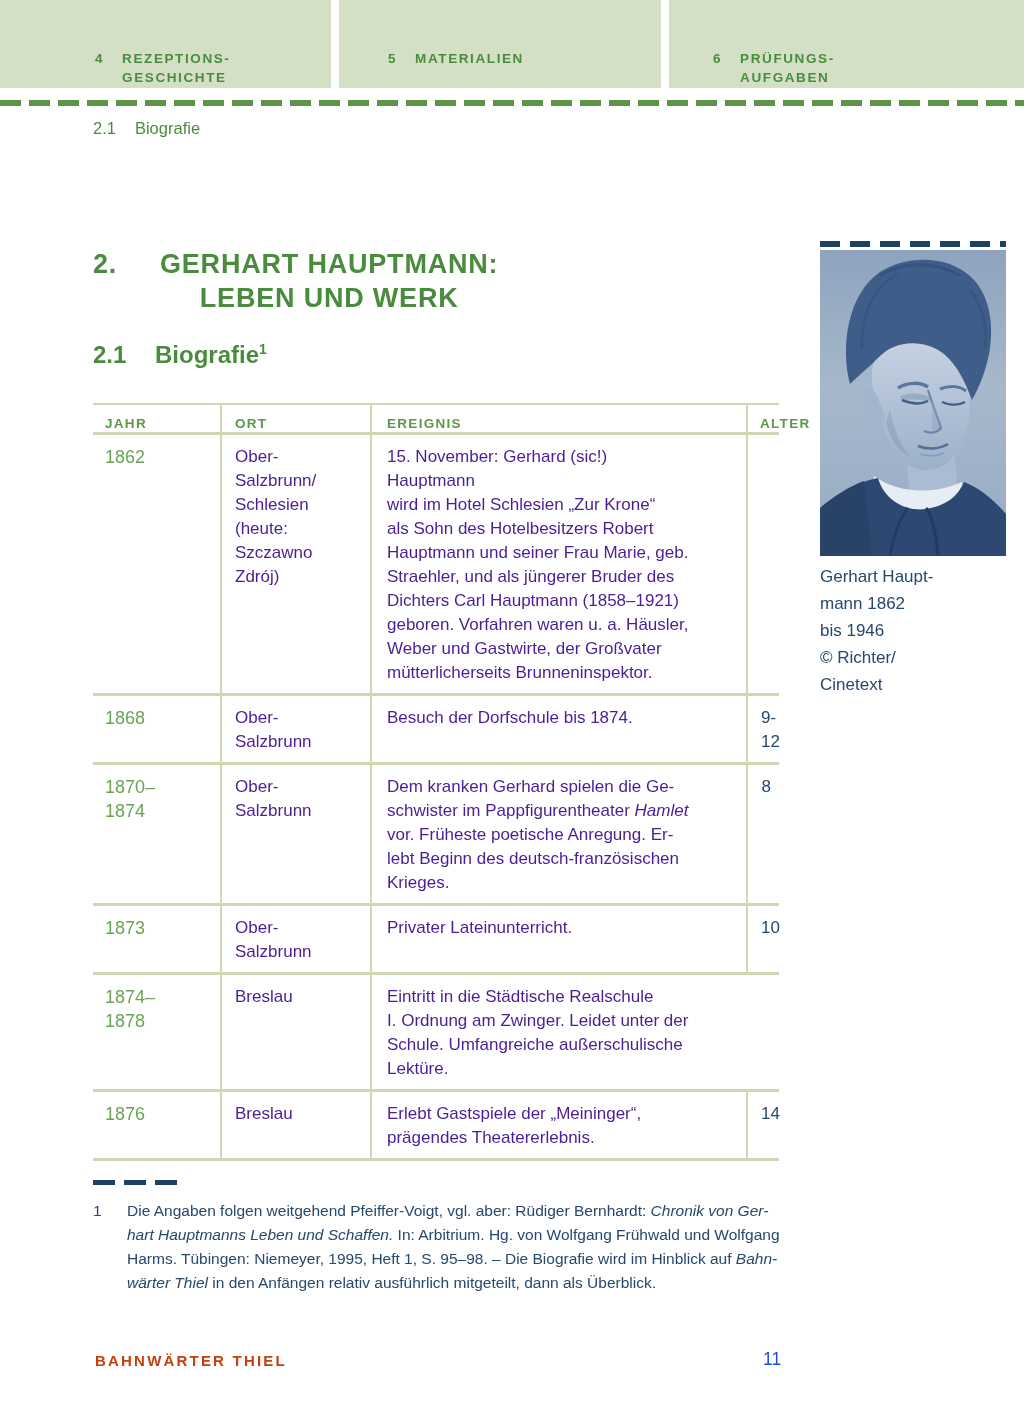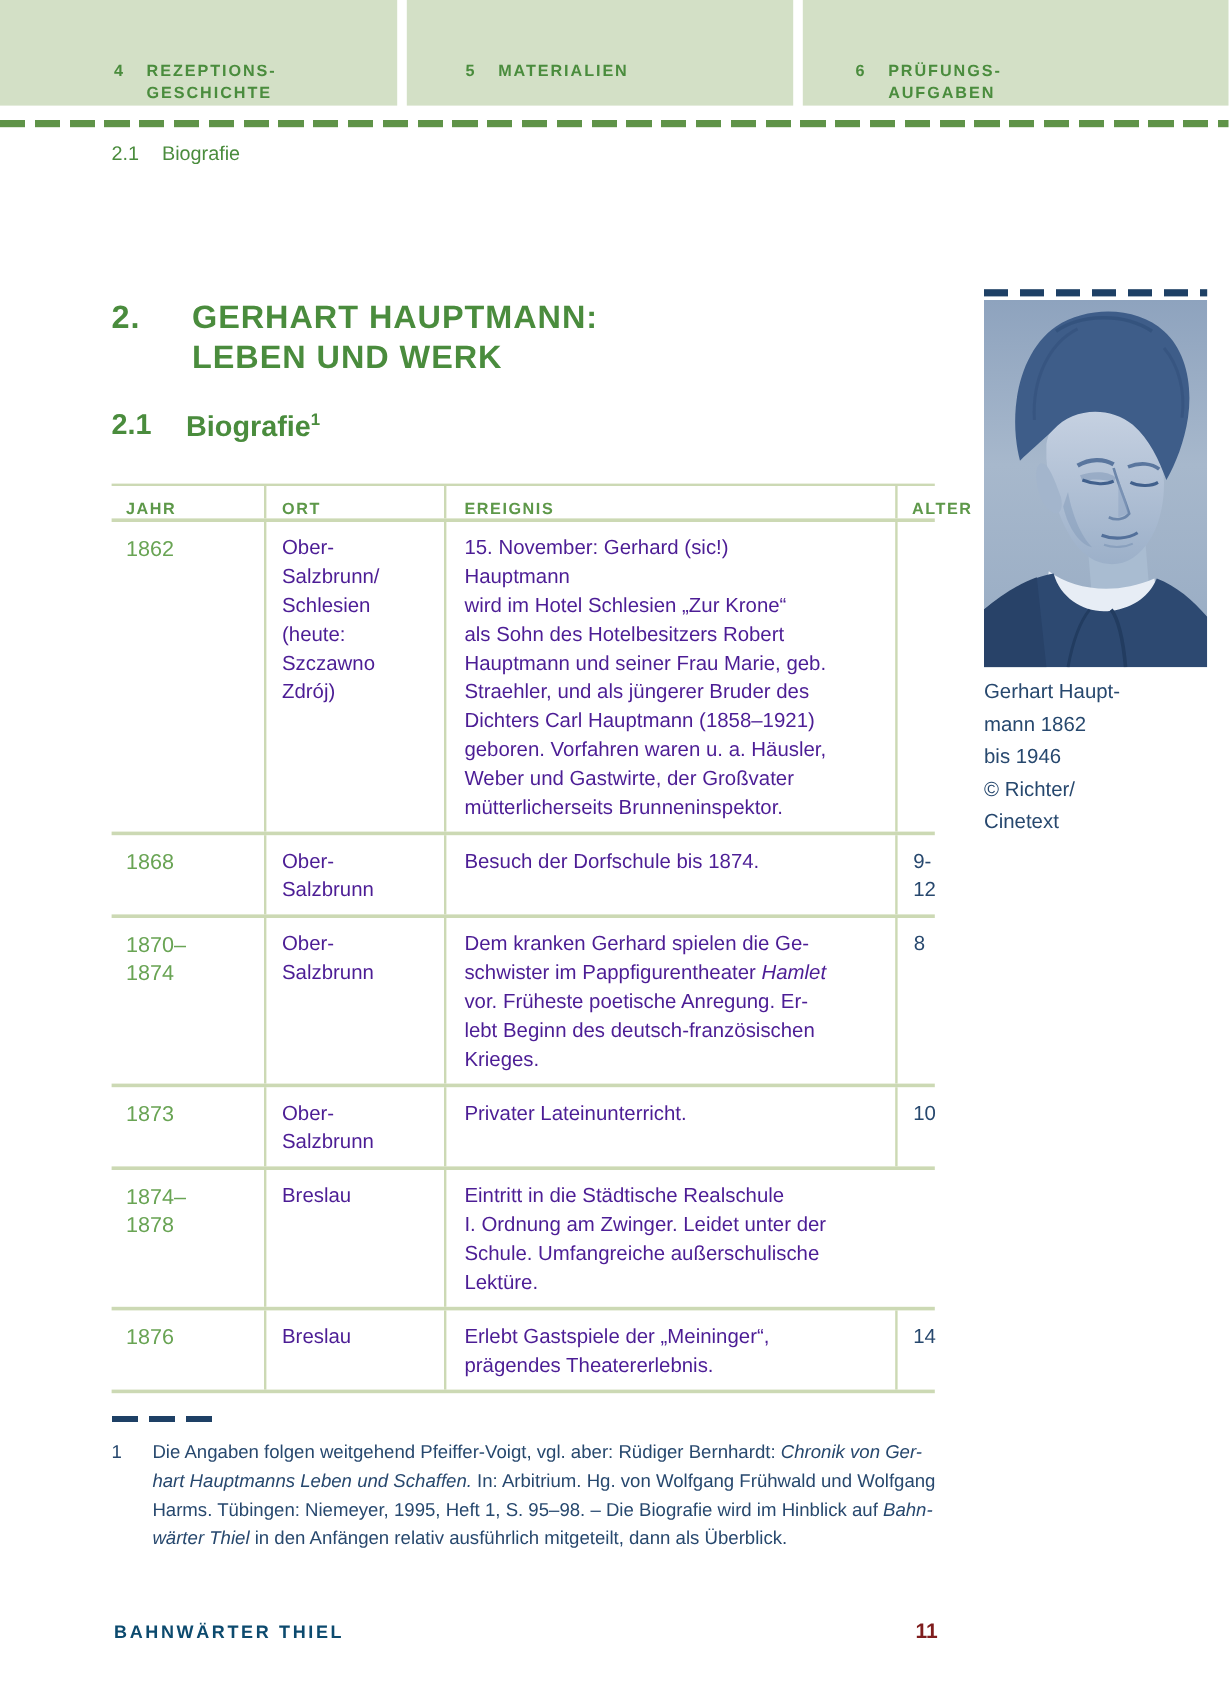--- a/index.html
+++ b/index.html
@@ -22,21 +22,21 @@
   .rule-navy { position:absolute; top:241px; left:820px; width:186px; height:6px;
     background:repeating-linear-gradient(90deg,#1e4065 0 20px,transparent 20px 30px); }
   .footnote-rule { position:absolute; top:1180px; left:93px; width:86px; height:5px;
     background:repeating-linear-gradient(90deg,#1e4065 0 22px,transparent 22px 31px); }
   
   .breadcrumb { position:absolute; top:119px; left:93px; color:#4a8c3d; font-size:16.5px; }
   .breadcrumb-number { display:inline-block; margin-right:19px; }
   .chapter { position:absolute; top:247px; left:93px; display:flex; color:#4a8c3d;
              font-weight:bold; font-size:27px; line-height:34px; letter-spacing:0.8px; }
   .chapter-number { width:67px; flex-shrink:0; }
-  .chapter-title { white-space:pre-line; }
+  .chapter-title { white-space:pre-line;text-align:center; }
   .section { position:absolute; top:341px; left:93px; display:flex; color:#4a8c3d;
              font-weight:bold; font-size:24px; }
   .section-number { width:62px; flex-shrink:0; }
   .section-title sup { font-size:14px; }
   
   .bio-table { position:absolute; top:403px; left:93px; width:686px;
                border-top:2px solid #ccd9b4; font-size:17px; }
   .trow { display:grid; grid-template-columns:87px 150px 376px 73px;
           border-bottom:3px solid #ccd9b4; }
   .hcell { color:#5d9849; font-weight:bold; font-size:13.5px; letter-spacing:1.3px;
@@ -54,24 +54,24 @@
   .portrait { position:absolute; top:250px; left:820px; width:186px; height:306px; }
   .portrait svg { display:block; width:186px; height:306px; }
   .caption { position:absolute; top:563px; left:820px; color:#27486e;
              font-size:17px; line-height:27px; white-space:pre-line; }
   
   .footnote { position:absolute; top:1199px; left:93px; width:766px; display:flex;
               color:#27486e; font-size:15.5px; line-height:24px; }
   .footnote-number { width:34px; flex-shrink:0; }
   .footnote-text { white-space:pre-line; }
   
-  .footer-title { position:absolute; top:1352px; left:95px; color:#0c4a6e;
+  .footer-title { position:absolute; top:1352px; left:95px; color:#c2410c;
                   font-weight:bold; font-size:15px; letter-spacing:2.2px; }
-  .footer-page { position:absolute; top:1349px; left:763px; color:#7f1d1d;
-                 font-weight:bold; font-size:17.5px; }
+  .footer-page { position:absolute; top:1349px; left:763px; color:#1d4ed8;
+                 font-weight:normal; font-size:17.5px; }
 </style>
 </head>
 <body>
 
 <div class="page">
 
   <div class="tabs">
     <div class="tab tab1">
       <div class="tab-inner">
         <span class="tab-number">4</span>

